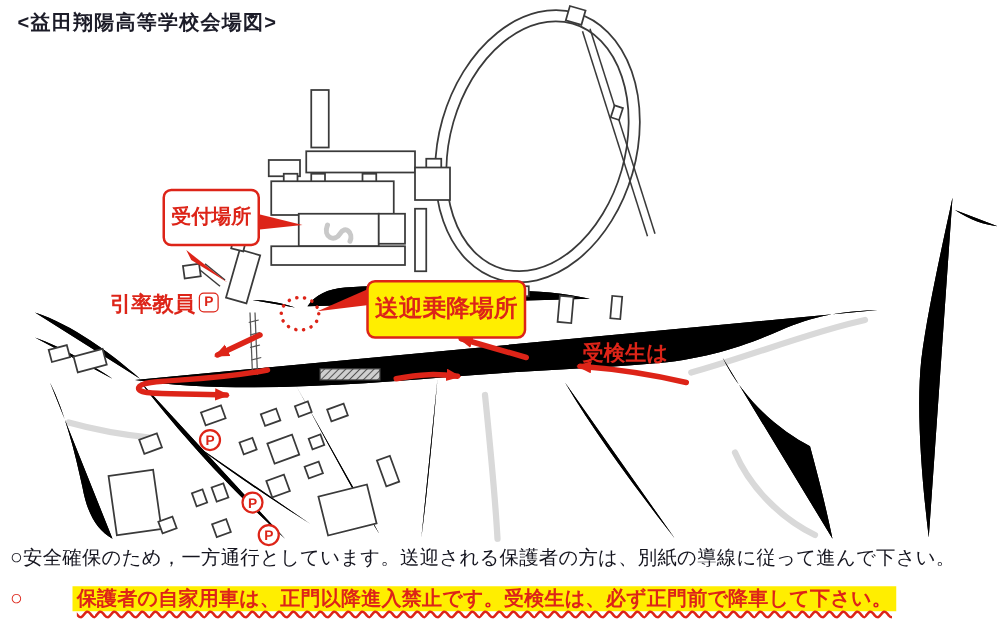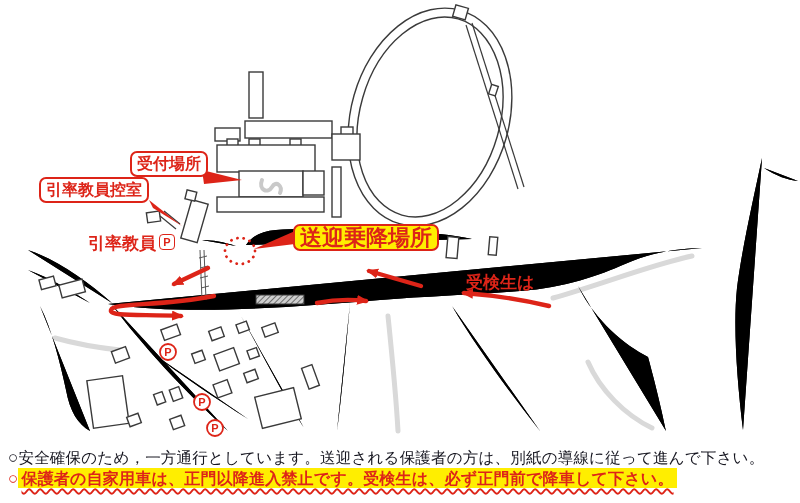--- a/index.html
+++ b/index.html
@@ -16,42 +16,42 @@
   #map-svg{position:absolute;left:0;top:0;}
   .bld{fill:#fff;stroke:#3a3a3a;stroke-width:1.4;}
   .thin{fill:none;stroke:#3a3a3a;stroke-width:1.2;}
   .grayline{fill:none;stroke:var(--gray);stroke-width:5;stroke-linecap:round;}
   .redline{fill:none;stroke:var(--red);stroke-width:4.4;stroke-linecap:round;}
   .title{
     position:absolute;left:14px;top:8px;color:#1c1c28;font-size:16px;letter-spacing:1px;font-weight:600;
   }
   .callout{
     position:absolute;color:var(--red);background:#fff;border:2px solid var(--red);
-    border-radius:7px;padding:0 5px;font-size:16px;font-weight:600;line-height:22px;white-space:nowrap;
-  }
-  .callout.yellow{background:var(--yellow);font-size:22px;font-weight:700;border-width:2.5px;line-height:23px;}
+    border-radius:7px;padding:10px 5px;font-size:16px;font-weight:600;line-height:22px;white-space:nowrap;
+  }
+  .callout.yellow{background:var(--yellow);font-size:19px;font-weight:700;border-width:2.5px;line-height:23px;}
   .freelabel{
     position:absolute;color:var(--red);font-size:17px;font-weight:600;white-space:nowrap;line-height:20px;
     display:flex;align-items:flex-start;gap:3px;
   }
   .pbox{
     display:inline-flex;align-items:center;justify-content:center;
     width:14px;height:14px;border:1.6px solid var(--red);border-radius:4px;
     font-size:11px;font-weight:700;line-height:1;
   }
   .note{
-    position:absolute;left:8px;color:#15151f;font-size:15.5px;font-weight:500;white-space:nowrap;letter-spacing:0.2px;margin-top:12px;
+    position:absolute;left:8px;color:#15151f;font-size:15.5px;font-weight:500;white-space:nowrap;letter-spacing:0.2px;
   }
   .note .bullet{font-size:17px;}
   .note2{position:absolute;left:8px;white-space:nowrap;font-weight:700;font-size:16px;letter-spacing:0.2px;}
   .note2 .bullet{color:var(--red);font-size:17px;}
   .note2 .hl{
     background:var(--yellow);color:var(--red);padding:2px 3px 1px 3px;
     text-decoration-line:underline;text-decoration-style:wavy;text-decoration-color:var(--red);
-    text-decoration-thickness:1.5px;text-underline-offset:4px;
+    text-decoration-thickness:1.5px;text-underline-offset:4px;margin-left:40px;
   }
 </style>
 </head>
 <body>
 
 <div id="stage">
 
   <svg id="map-svg" width="800" height="503" viewBox="0 0 800 503">
     <defs>
       <marker id="ah" markerWidth="14" markerHeight="12" refX="9" refY="5" orient="auto" markerUnits="userSpaceOnUse">
@@ -196,24 +196,24 @@
       </g>
     </g>
 
     <g fill="var(--red)">
       <polygon points="202,170 242,180 204,184"></polygon>
       <polygon points="149,200 182,226 153,208"></polygon>
       <polygon points="295,231 254,249 295,244"></polygon>
     </g>
   </svg>
 
+  <div class="title">&lt;益田翔陽高等学校会場図&gt;</div>
 
   <div class="callout" style="left:130px;top:151px;">受付場所</div>
 
-  <div class="callout" style="left:39px;top:177px;">引率教員控室</div>
 
   <div class="freelabel" style="left:88px;top:234px;">
     <span>引率教員</span>
     <span class="pbox">P</span>
   </div>
 
   <div class="callout yellow" style="left:293px;top:224px;">送迎乗降場所</div>
 
 
   <div class="freelabel" style="left:466px;top:273px;">

